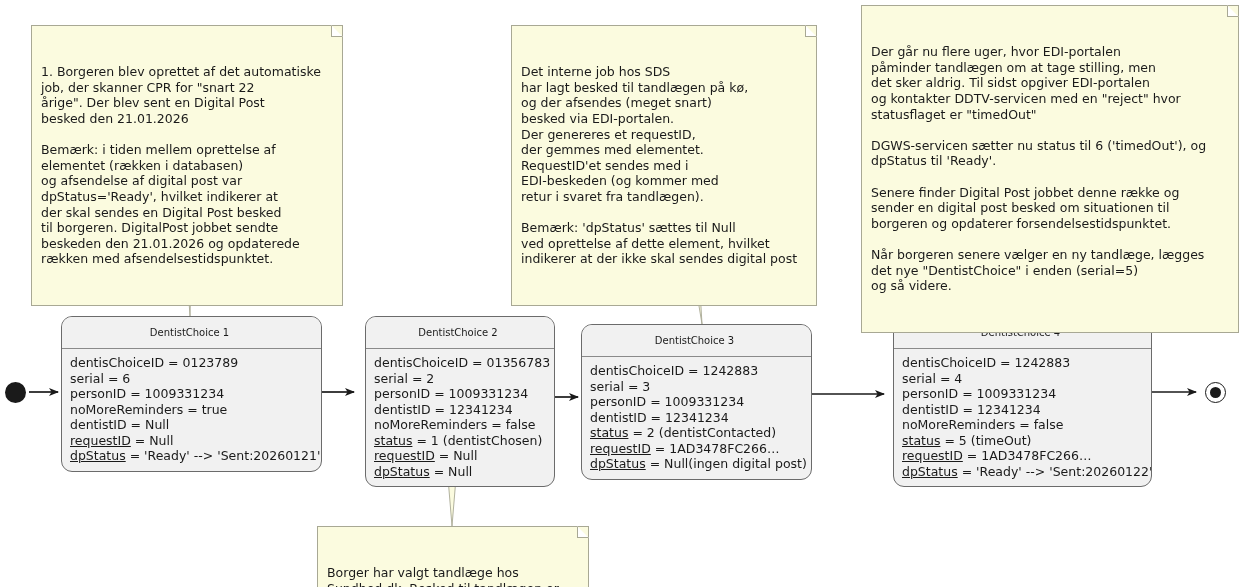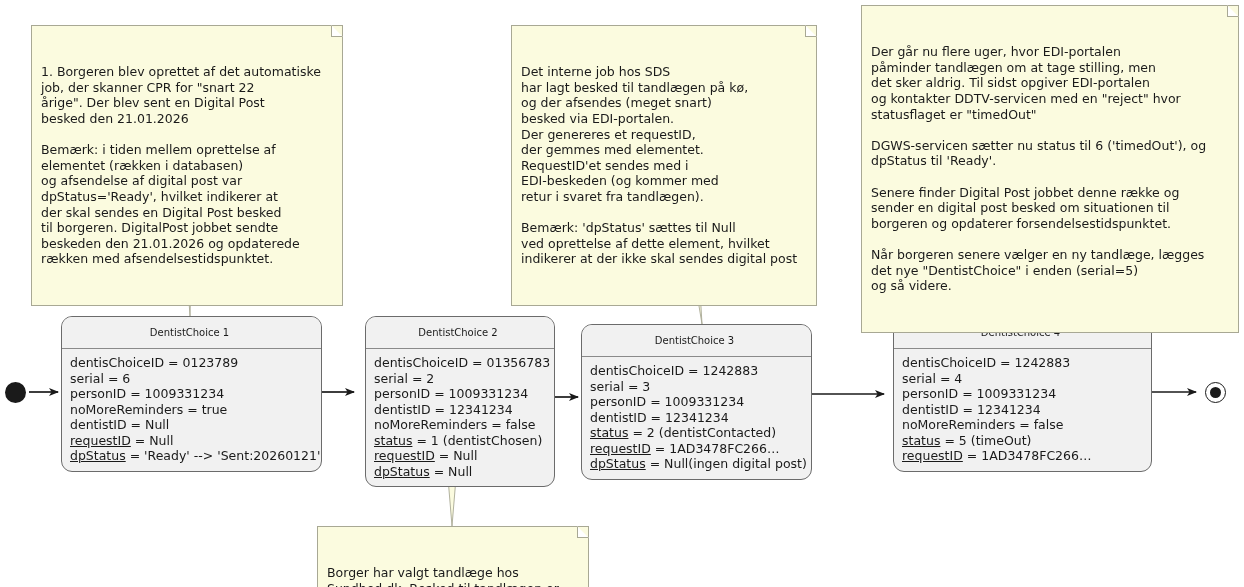--- a/index.html
+++ b/index.html
@@ -256,16 +256,17 @@
   <div class="state" style="left:893px; top:316px; width:259px;">
     <div class="state-title">DentistChoice 4</div>
     <div class="state-attrs">
       <div class="attr"><span class="k">dentisChoiceID = 1242883</span></div>
       <div class="attr"><span class="k">serial = 4</span></div>
       <div class="attr"><span class="k">personID = 1009331234</span></div>
       <div class="attr"><span class="k">dentistID = 12341234</span></div>
       <div class="attr"><span class="k">noMoreReminders = false</span></div>
       <div class="attr"><span class="k u"><span style="text-decoration: underline;">status</span> = 5 (timeOut)</span></div>
       <div class="attr"><span class="k u"><span style="text-decoration: underline;">requestID</span> = 1AD3478FC266…</span></div>
+      <div class="attr"><span class="k u"><span style="text-decoration: underline;">dpStatus</span> = 'Ready' --&gt; 'Sent:20260122'</span></div>
     </div>
   </div>
 
 </div>
 
 </body></html>

